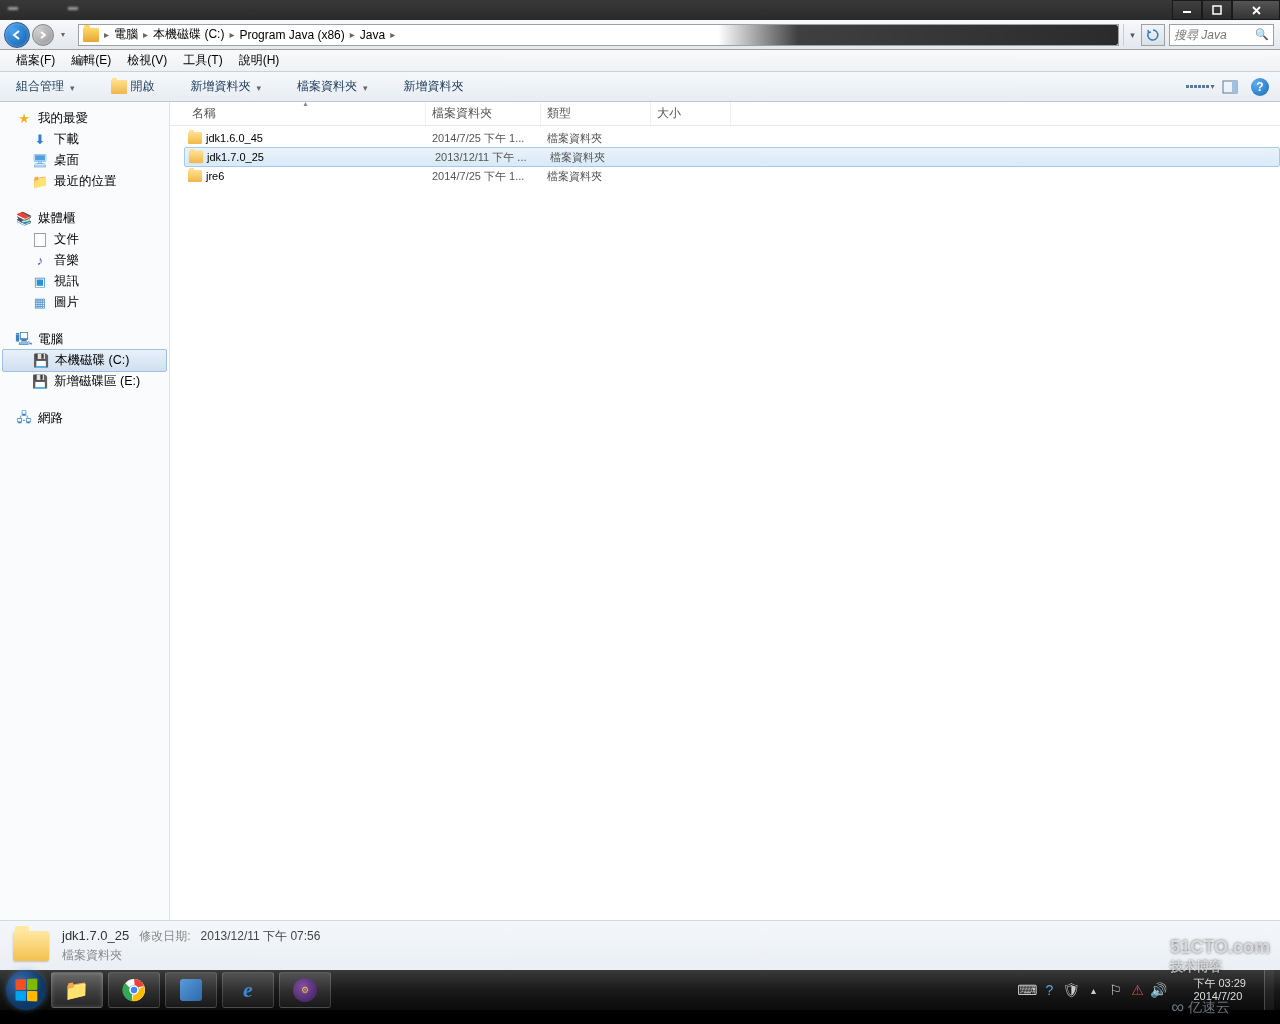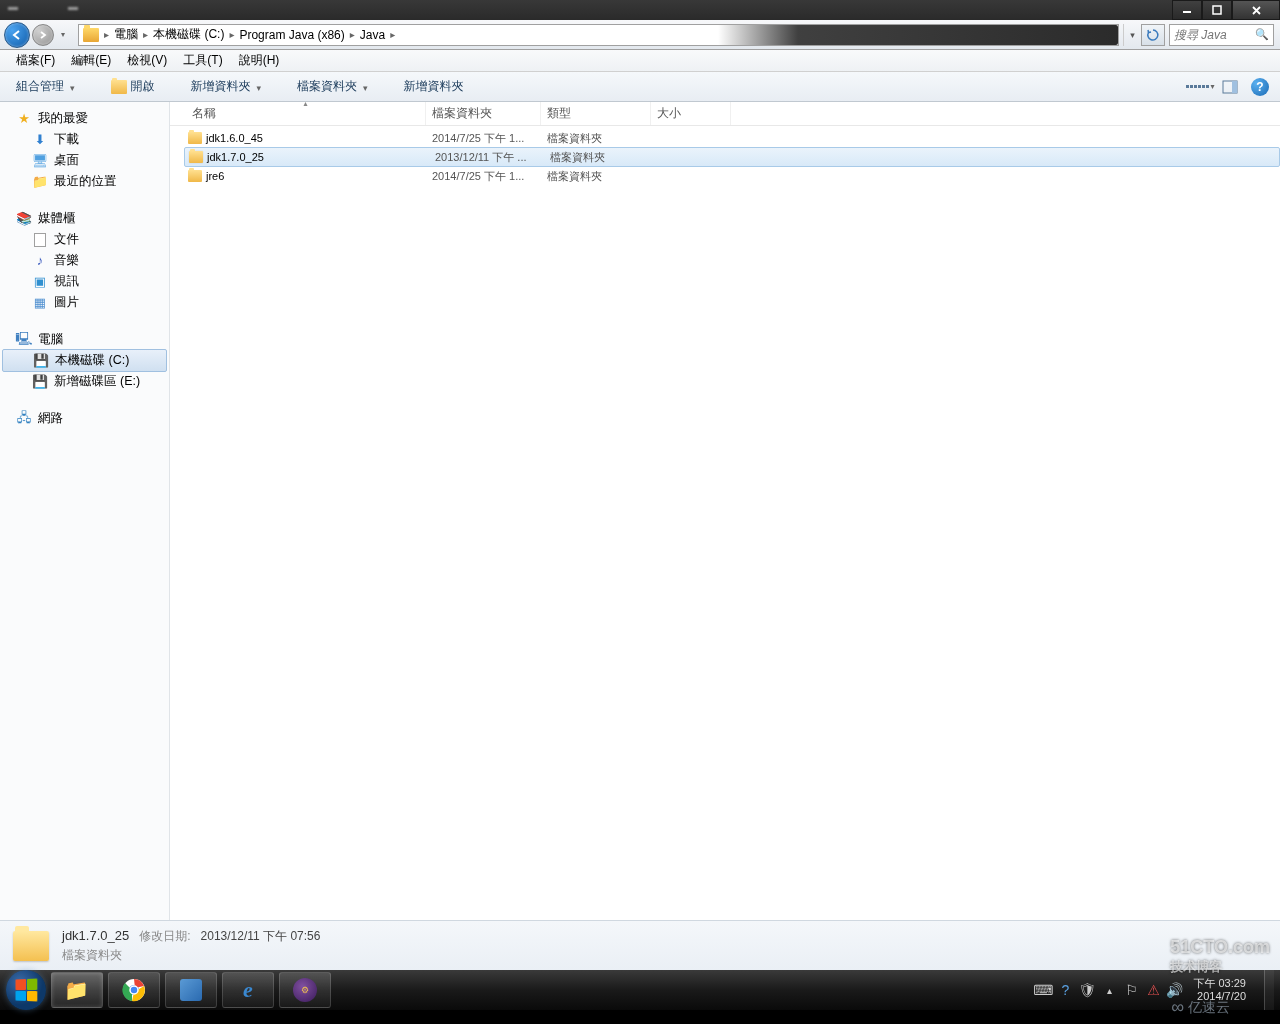--- a/index.html
+++ b/index.html
@@ -114,21 +114,21 @@
     .win-logo { width: 22px; height: 22px; display: grid; grid-template-columns: 1fr 1fr; gap: 1px; transform: perspective(40px) rotateY(-8deg); }
     .win-logo span:nth-child(1) { background: #f25022; border-radius: 1px; }
     .win-logo span:nth-child(2) { background: #7fba00; border-radius: 1px; }
     .win-logo span:nth-child(3) { background: #00a4ef; border-radius: 1px; }
     .win-logo span:nth-child(4) { background: #ffb900; border-radius: 1px; }
     .task-item { width: 52px; height: 36px; background: linear-gradient(to bottom, rgba(255,255,255,0.15), rgba(255,255,255,0.05)); border: 1px solid rgba(255,255,255,0.15); border-radius: 3px; display: flex; align-items: center; justify-content: center; cursor: pointer; margin-left: 3px; }
     .task-item.active { background: linear-gradient(to bottom, rgba(255,255,255,0.25), rgba(255,255,255,0.1)); box-shadow: inset 0 0 4px rgba(255,255,255,0.2); }
     .taskbar-right { display: flex; align-items: center; gap: 10px; color: #ddd; font-size: 11px; }
     .tray-icons { display: flex; gap: 6px; align-items: center; }
     .tray-icon { width: 16px; height: 16px; font-size: 14px; color: #ccc; cursor: pointer; display:flex; align-items:center; justify-content:center; }
-    .clock { text-align: right; line-height: 1.2; padding-right: 4px; cursor: pointer; }
+    .clock { text-align: left; line-height: 1.2; padding-right: 4px; cursor: pointer; margin-left: 16px; }
     .show-desktop { width: 10px; height: 40px; border-left: 1px solid rgba(255,255,255,0.2); background: rgba(255,255,255,0.05); cursor: pointer; margin-left: 4px; }
     
     
     .watermark1 { position: absolute; bottom: 48px; right: 10px; color: rgba(255,255,255,0.6); font-size: 18px; font-weight: bold; text-shadow: 0 0 3px rgba(0,0,0,0.6); pointer-events: none; font-family: Arial; }
     .watermark1 .sub { font-size: 13px; display: block; }
     .watermark2 { position: absolute; bottom: 6px; right: 50px; color: rgba(200,220,240,0.5); font-size: 14px; pointer-events: none; display: flex; align-items: center; gap: 4px; }
     
     .open-icon-tb{width:16px;height:14px;background:linear-gradient(to bottom,#ffe090,#f0b848);border-radius:1px;position:relative;}
     .open-icon-tb::before{content:"";position:absolute;top:-2px;left:1px;width:5px;height:2px;background:#ffe090;border-radius:1px 1px 0 0;}
   </style>

